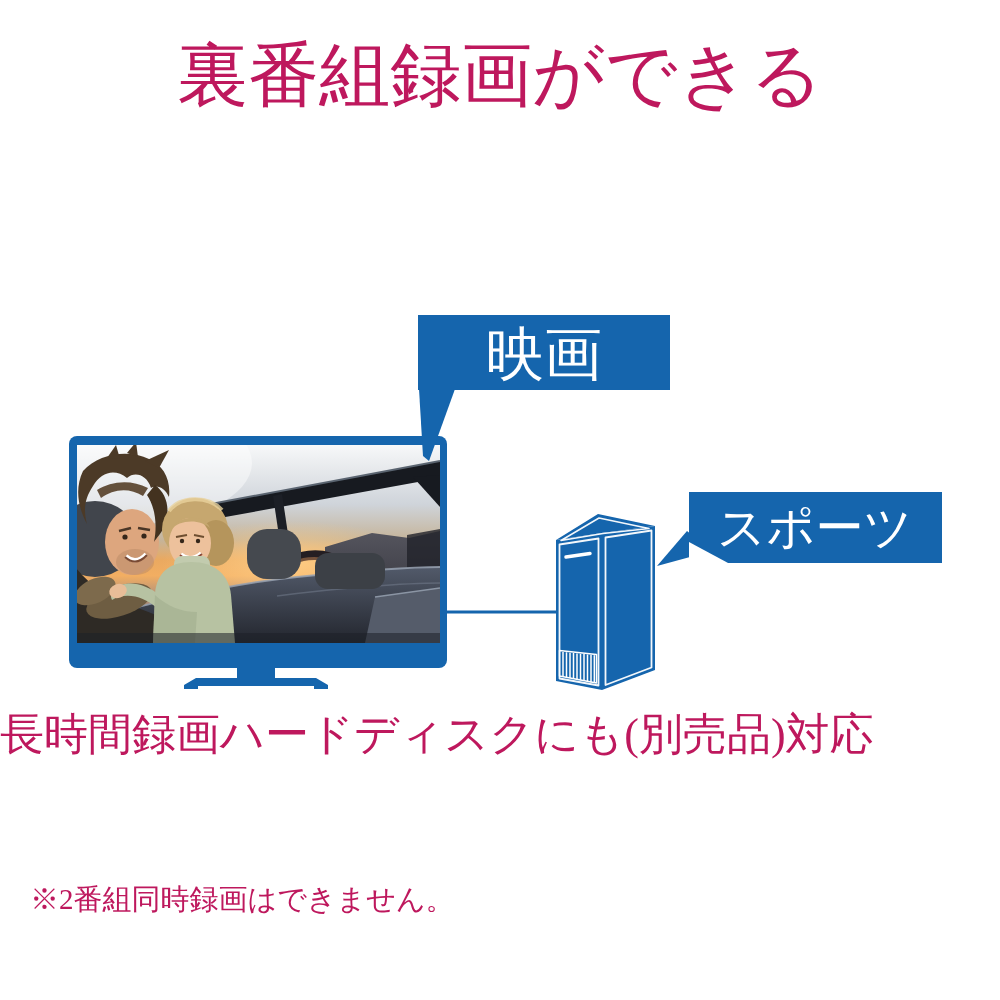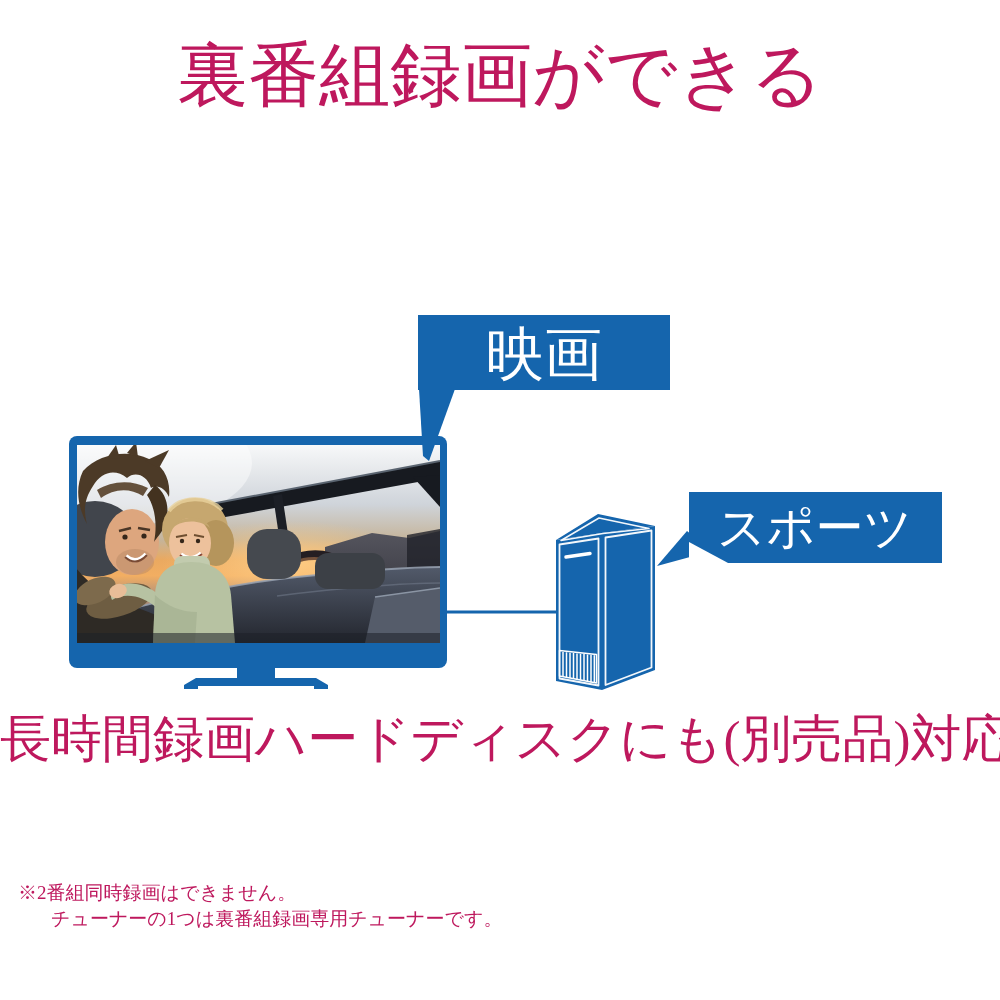--- a/index.html
+++ b/index.html
@@ -8,24 +8,24 @@
     font-family:Liberation Serif, serif;color:#be185d;
   }
   .headline{
     position:absolute;top:34px;left:0;width:1000px;text-align:center;
     font-size:71px;line-height:1.18;font-weight:500;letter-spacing:0;white-space:nowrap;
   }
   .diagram-svg{position:absolute;left:0;top:0;}
   .bubble-label{fill:#ffffff;font-weight:500;}
   .caption{
     position:absolute;top:705px;left:0;width:800px;text-align:left;
-    font-size:51px;font-weight:500;white-space:nowrap;
+    font-size:44px;font-weight:500;white-space:nowrap;
   }
   .footnote{
-    position:absolute;top:880px;left:18px;font-size:19px;line-height:1.37;font-weight:400;
+    position:absolute;top:880px;left:30px;font-size:29px;line-height:1.37;font-weight:400;
   }
   .footnote-line2{padding-left:33px;}
 </style>
 </head>
 <body>
 
 <div class="canvas">
 
   <div class="headline">
     <div>裏番組録画ができる</div>
@@ -178,16 +178,15 @@
       <path d="M657,566 L687,531 L712,551 Z" fill="#1565ad"></path>
       <path d="M689,563.5 L689,542 L729,563.5 Z" fill="#ffffff"></path>
       <text class="bubble-label" x="815" y="544" font-size="48" text-anchor="middle">スポーツ</text>
     </g>
   </svg>
 
   <div class="caption">長時間録画ハードディスクにも(別売品)対応</div>
 
   <div class="footnote">
     <div>※2番組同時録画はできません。</div>
-    <div class="footnote-line2">チューナーの1つは裏番組録画専用チューナーです。</div>
   </div>
 
 </div>
 
 </body></html>

